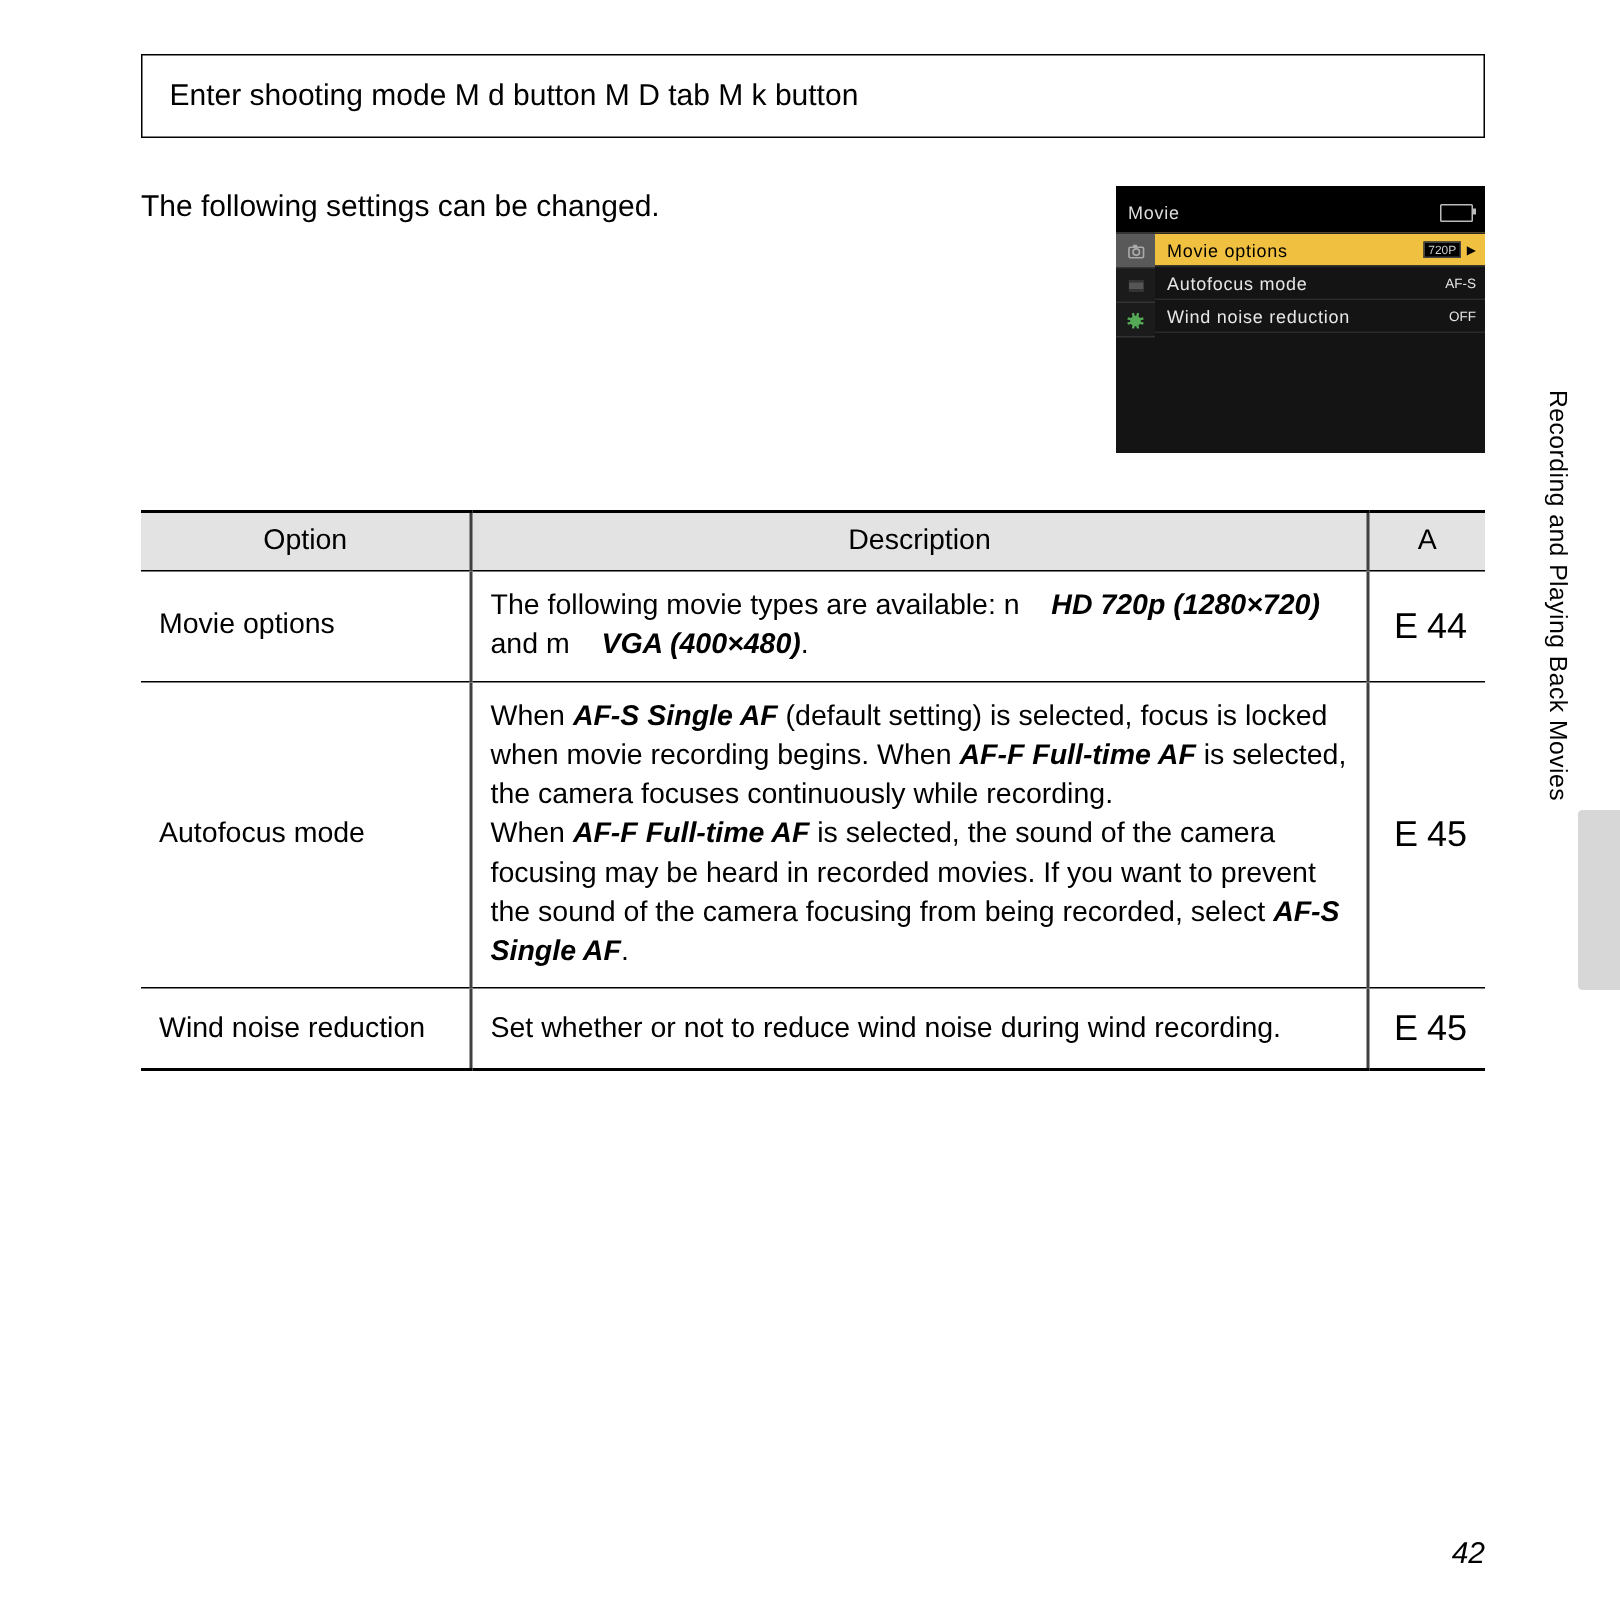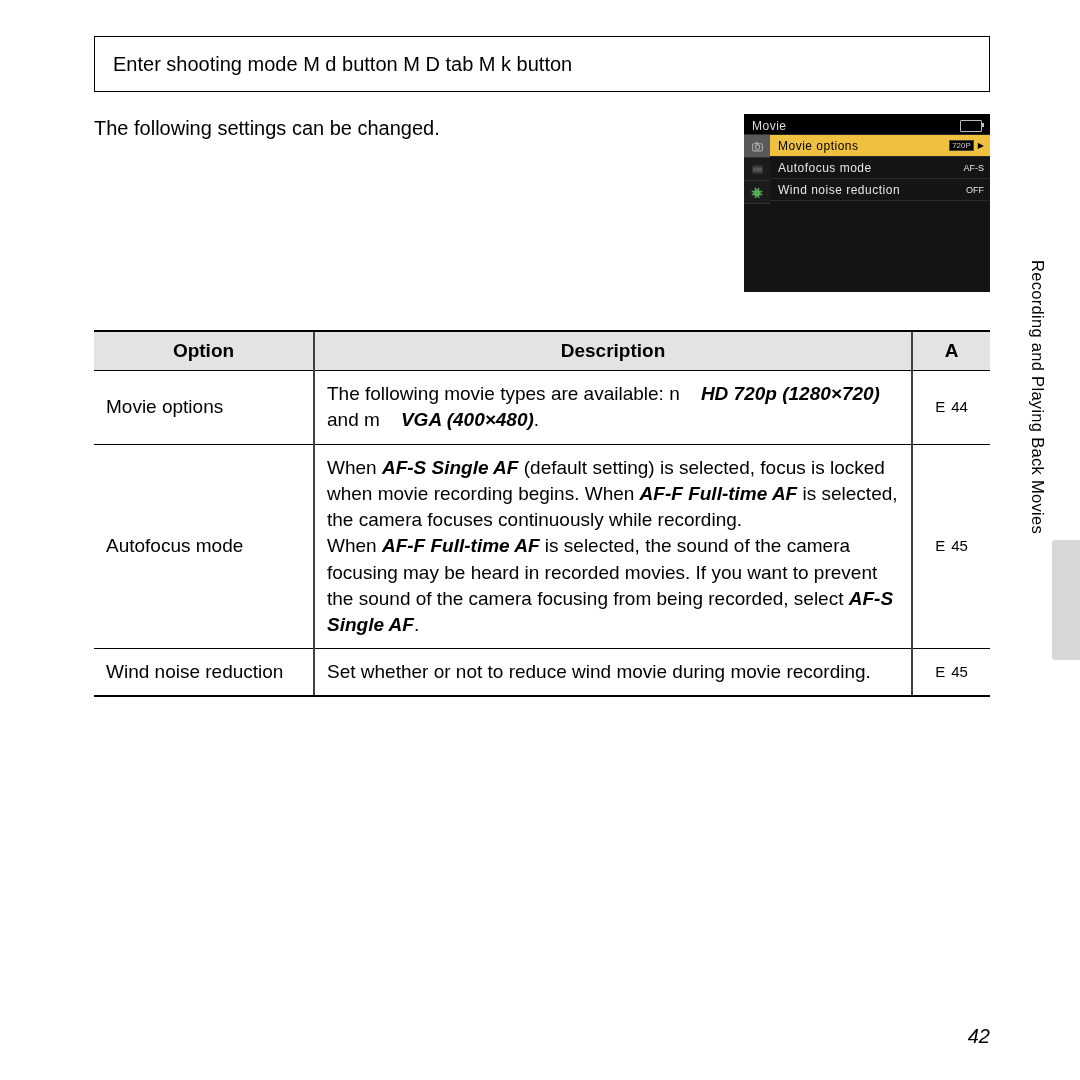--- a/index.html
+++ b/index.html
@@ -24,21 +24,21 @@
     font-weight: 700;
     margin: 0 0 20px 0;
     letter-spacing: 0.2px;
   }
 
   .path-box {
     border: 1px solid #000;
     padding: 14px 18px;
     font-size: 20px;
     line-height: 1.3;
-    margin-bottom: 22px;
+    margin-bottom: 32px;
   }
   .path-box .glyph {
     font-family: inherit;
   }
 
   .intro {
     font-size: 20px;
     margin: 0 0 12px 0;
     line-height: 1.4;
   }
@@ -58,21 +58,21 @@
     height: 178px;
     background: #111;
     position: relative;
     font-family: "Helvetica Neue", Arial, sans-serif;
     color: #e6e6e6;
     font-size: 12px;
     display: flex;
     flex-direction: column;
   }
   .menu-shot .title-bar {
-    height: 20px;
+    height: 31px;
     background: #000;
     color: #ddd;
     padding: 4px 8px 0 8px;
     display: flex;
     justify-content: space-between;
     align-items: center;
     box-sizing: border-box;
     letter-spacing: 0.5px;
   }
   .menu-shot .battery {
@@ -188,21 +188,21 @@
   }
 
   
   table.options {
     width: 100%;
     border-collapse: collapse;
     font-size: 19px;
     line-height: 1.38;
   }
   table.options th {
-    font-weight: 700;
+    font-weight: 400;
     text-align: center;
     border-top: 2px solid #000;
     border-bottom: 1px solid #000;
     padding: 6px 10px;
     background: #e3e3e3;
   }
   table.options td {
     border-top: 1px solid #000;
     border-bottom: 1px solid #000;
     padding: 10px 12px;
@@ -213,23 +213,23 @@
   }
   table.options th + th,
   table.options td + td {
     border-left: 2px solid #404040;
   }
   table.options col.opt { width: 220px; }
   table.options col.desc { width: auto; }
   table.options col.ref { width: 78px; }
   table.options td.opt { padding-left: 12px; }
   table.options td.ref {
-    text-align: center;
+    text-align: right;
     white-space: nowrap;
-    font-size: 15px;
+    font-size: 24px;
   }
   table.options td.ref .e {
     font-style: normal;
     margin-right: 6px;
   }
   .desc-cell b { font-weight: 700; font-style: italic; }
   .desc-cell .sym { font-family: inherit; }
 
   .page-num {
     position: absolute;
@@ -321,21 +321,21 @@
         <td class="desc-cell">The following movie types are available: <span class="sym">n</span>&nbsp;&nbsp;&nbsp; <b>HD 720p (1280×720)</b> and <span class="sym">m</span>&nbsp;&nbsp;&nbsp; <b>VGA (400×480)</b>.</td>
         <td class="ref"><span class="e">E</span><span>44</span></td>
       </tr>
       <tr>
         <td class="opt">Autofocus mode</td>
         <td class="desc-cell">When <b>AF-S Single AF</b> (default setting) is selected, focus is locked when movie recording begins. When <b>AF-F Full-time AF</b> is selected, the camera focuses continuously while recording.<br>When <b>AF-F Full-time AF</b> is selected, the sound of the camera focusing may be heard in recorded movies. If you want to prevent the sound of the camera focusing from being recorded, select <b>AF-S Single AF</b>.</td>
         <td class="ref"><span class="e">E</span><span>45</span></td>
       </tr>
       <tr>
         <td class="opt">Wind noise reduction</td>
-        <td class="desc-cell">Set whether or not to reduce wind movie during movie recording.</td>
+        <td class="desc-cell">Set whether or not to reduce wind noise during wind recording.</td>
         <td class="ref"><span class="e">E</span><span>45</span></td>
       </tr>
     </tbody>
   </table>
 
   <div class="side-label">Recording and Playing Back Movies</div>
   <div class="side-tab"></div>
 
   <div class="page-num">42</div>
 </div>

